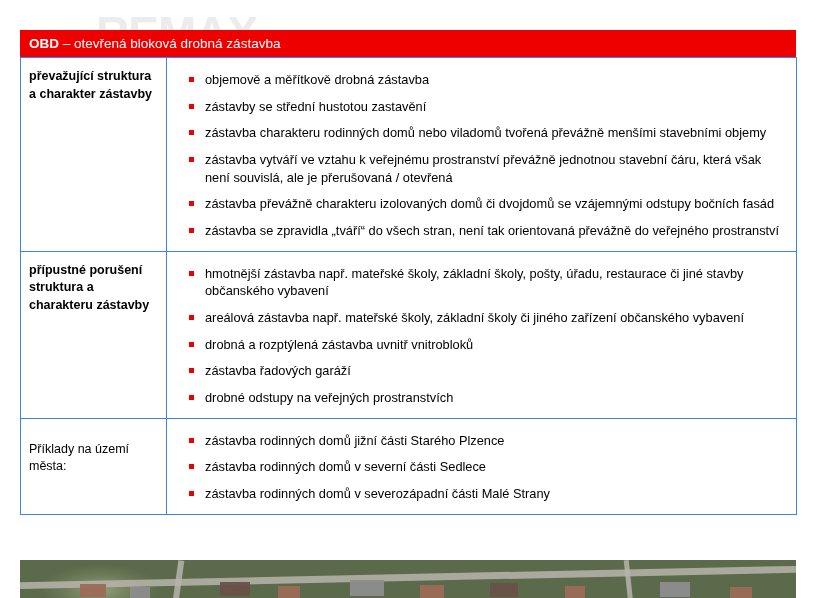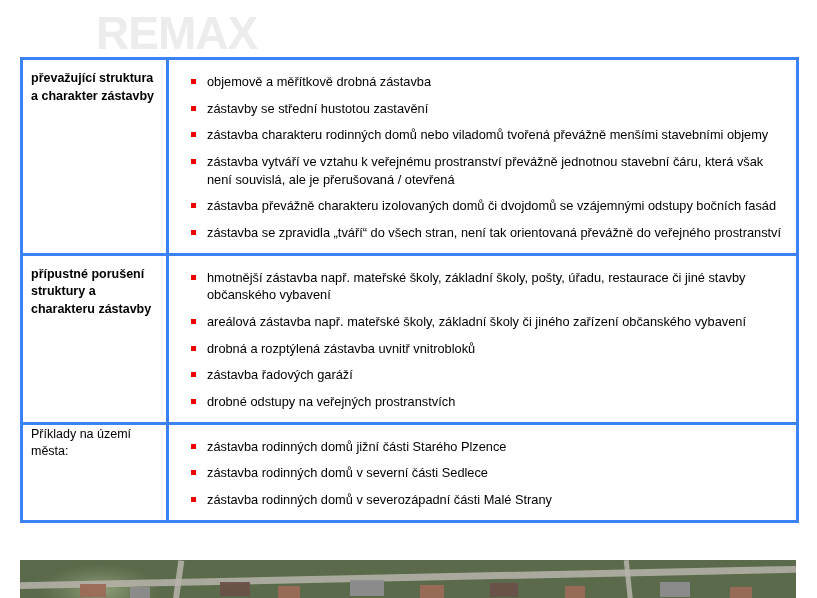--- a/index.html
+++ b/index.html
@@ -63,36 +63,36 @@
   
   .tbl {
     position: absolute;
     left: 20px;
     top: 57px;
     width: 776px;
     border-collapse: collapse;
     table-layout: fixed;
   }
   .tbl td {
-    border: 3px solid #3b82f6;
+    border: 1px solid #3b82f6;
     vertical-align: top;
     padding: 0;
   }
   .col-label { width: 146px; }
   .col-content { width: 630px; }
 
   .label-cell {
     padding: 10px 8px 10px 8px;
     font-size: 12.5px;
     font-weight: bold;
     line-height: 1.42;
   }
   .label-cell.plain {
     font-weight: normal;
-    padding-top: 1px;
+    padding-top: 22px;
   }
 
   .content-cell {
     padding: 9px 10px 9px 0px;
   }
 
   ul.bullets {
     list-style: none;
     margin: 0;
     padding: 0;
@@ -152,20 +152,23 @@
   .photo .roof.grey { background: #8d8d8d; }
   .photo .roof.dark { background: #6a5148; }
 </style>
 </head>
 <body>
 
 <div class="slide">
 
   <div class="watermark">REMAX</div>
 
+  <div class="title-bar">
+    <div class="title-text"><b>OBD</b><span> – </span><span>otevřená bloková drobná zástavba</span></div>
+  </div>
 
   <table class="tbl">
     <colgroup>
       <col class="col-label">
       <col class="col-content">
     </colgroup>
     <tbody>
       <tr>
         <td>
           <div class="label-cell">převažující struktura a charakter zástavby</div>
@@ -178,21 +181,21 @@
               <li>zástavba charakteru rodinných domů nebo viladomů tvořená převážně menšími stavebními objemy</li>
               <li>zástavba vytváří ve vztahu k veřejnému prostranství převážně jednotnou stavební čáru, která však není souvislá, ale je přerušovaná / otevřená</li>
               <li>zástavba převážně charakteru izolovaných domů či dvojdomů se vzájemnými odstupy bočních fasád</li>
               <li>zástavba se zpravidla „tváří“ do všech stran, není tak orientovaná převážně do veřejného prostranství</li>
             </ul>
           </div>
         </td>
       </tr>
       <tr>
         <td>
-          <div class="label-cell">přípustné porušení struktury a charakteru zástavby</div>
+          <div class="label-cell">přípustné porušení struktura a charakteru zástavby</div>
         </td>
         <td>
           <div class="content-cell">
             <ul class="bullets">
               <li>hmotnější zástavba např. mateřské školy, základní školy, pošty, úřadu, restaurace či jiné stavby občanského vybavení</li>
               <li>areálová zástavba např. mateřské školy, základní školy či jiného zařízení občanského vybavení</li>
               <li>drobná a rozptýlená zástavba uvnitř vnitrobloků</li>
               <li>zástavba řadových garáží</li>
               <li>drobné odstupy na veřejných prostranstvích</li>
             </ul>

